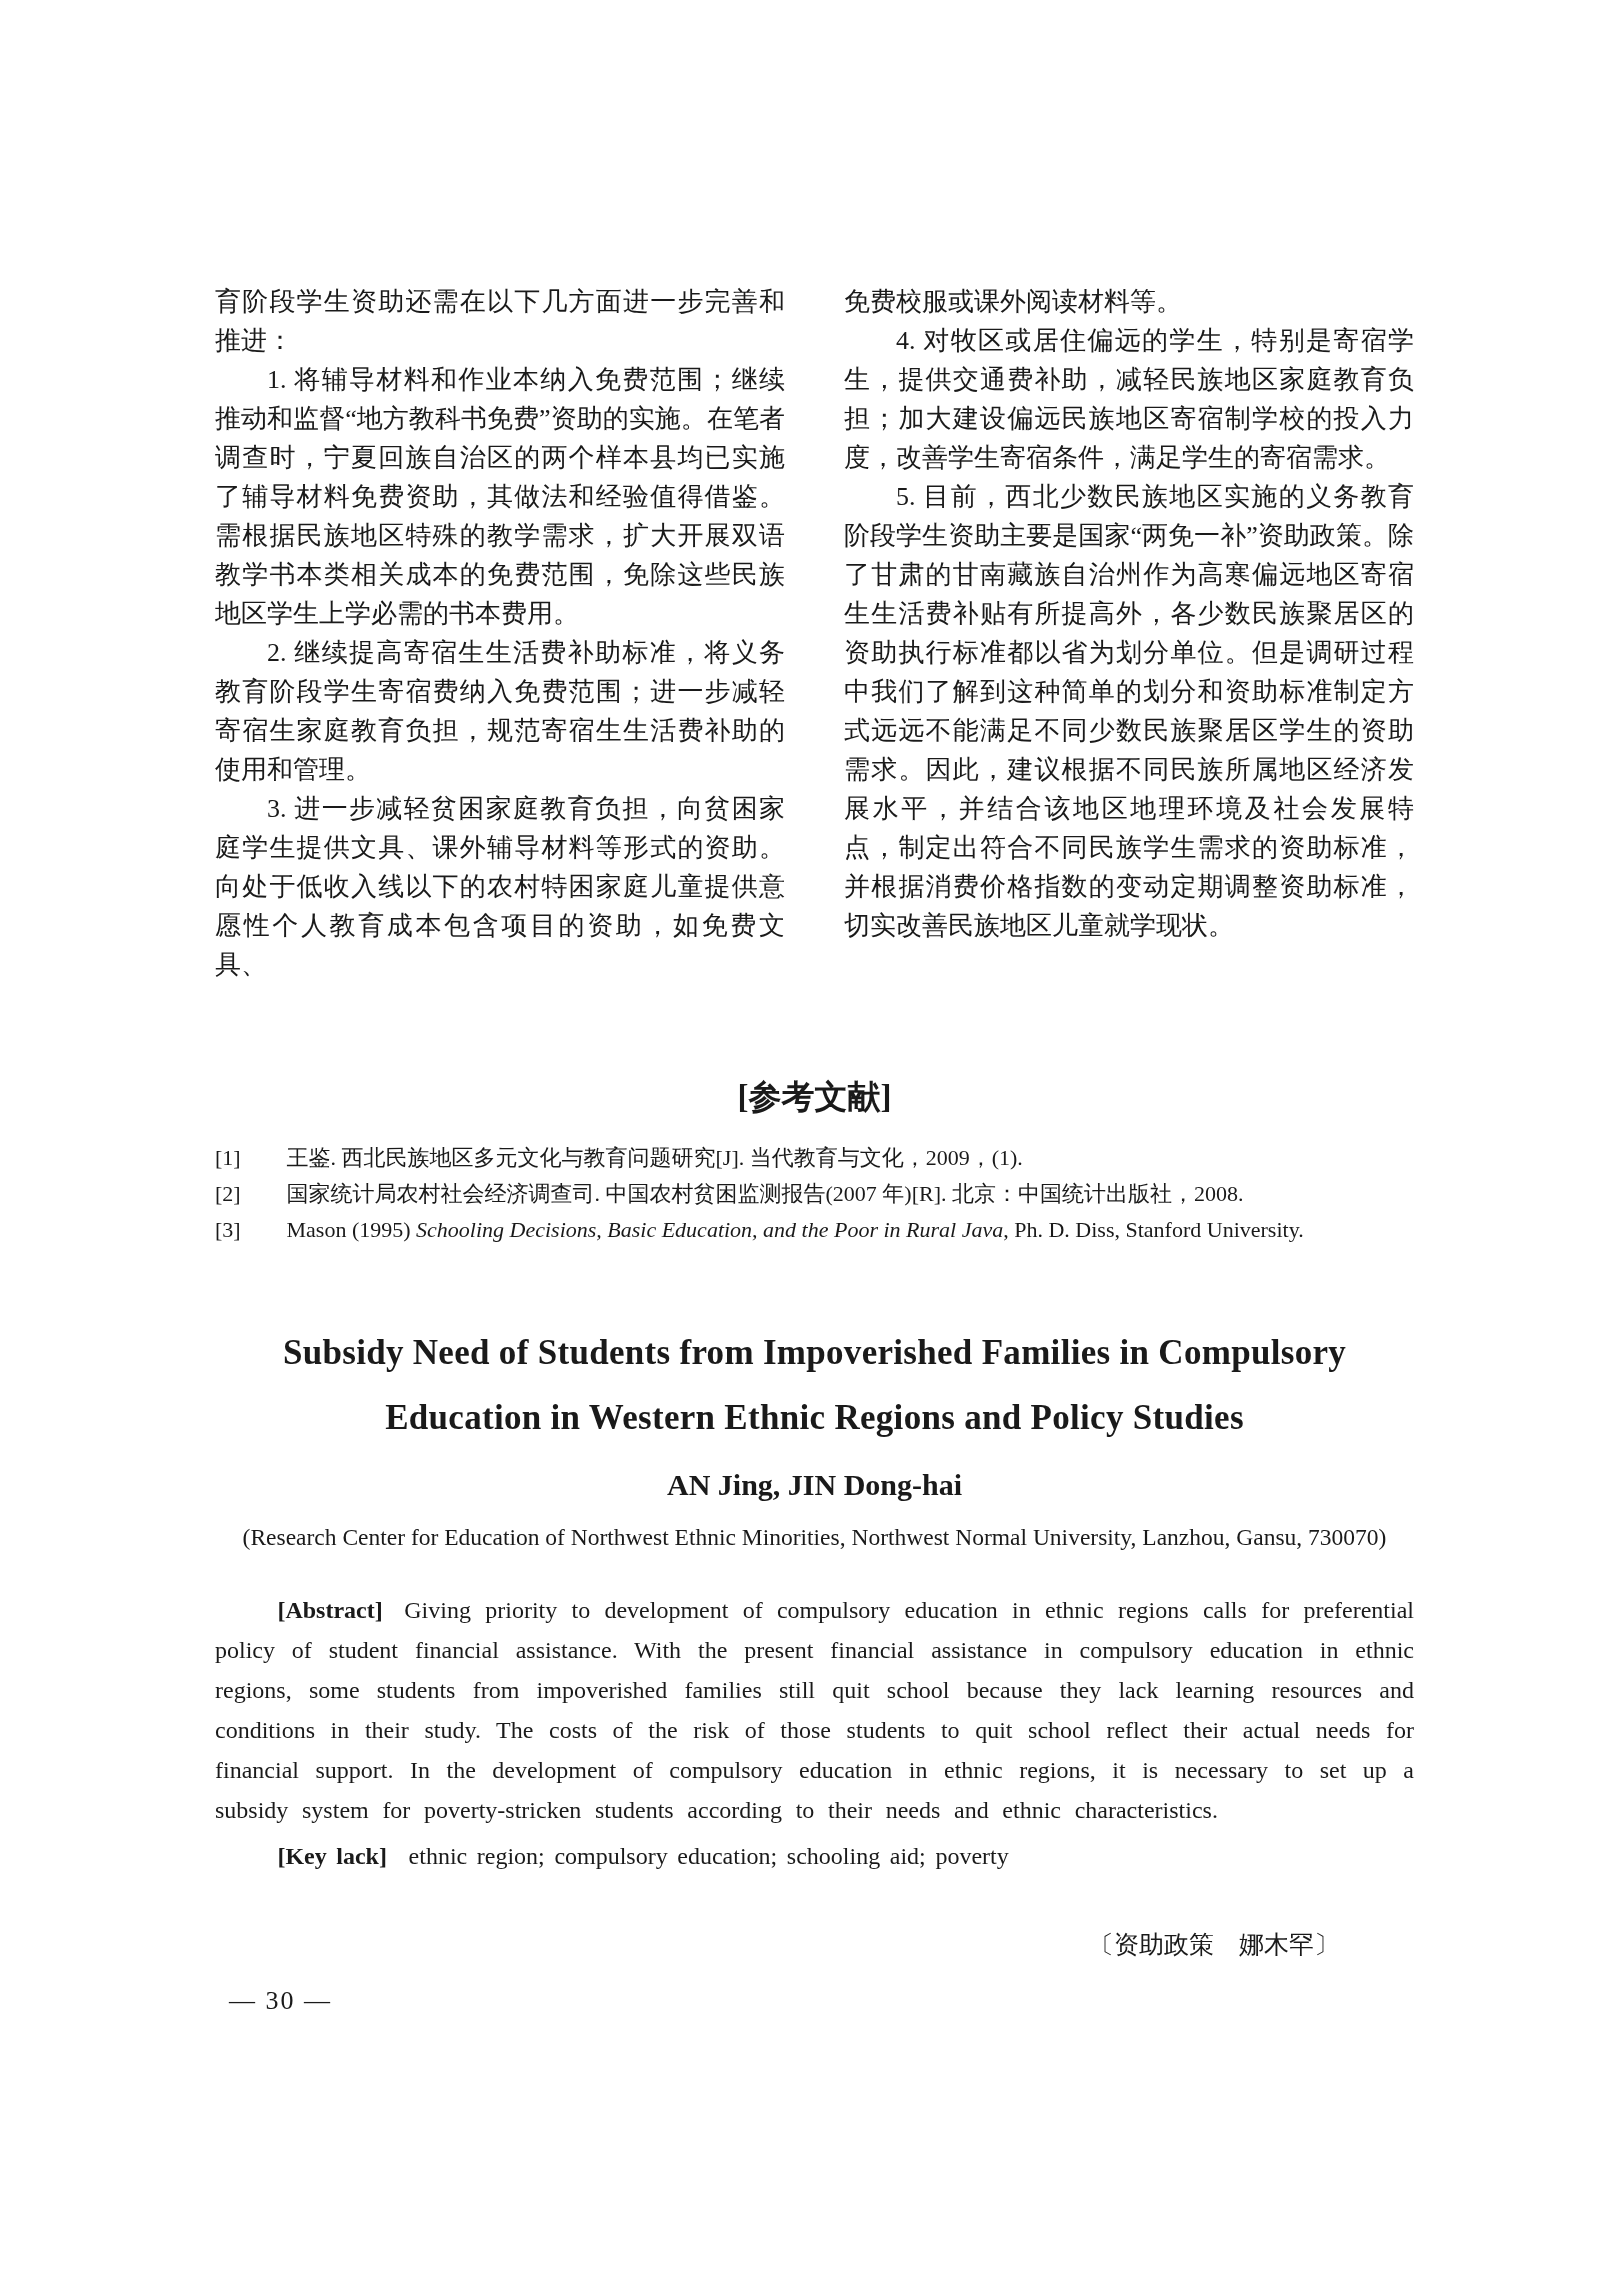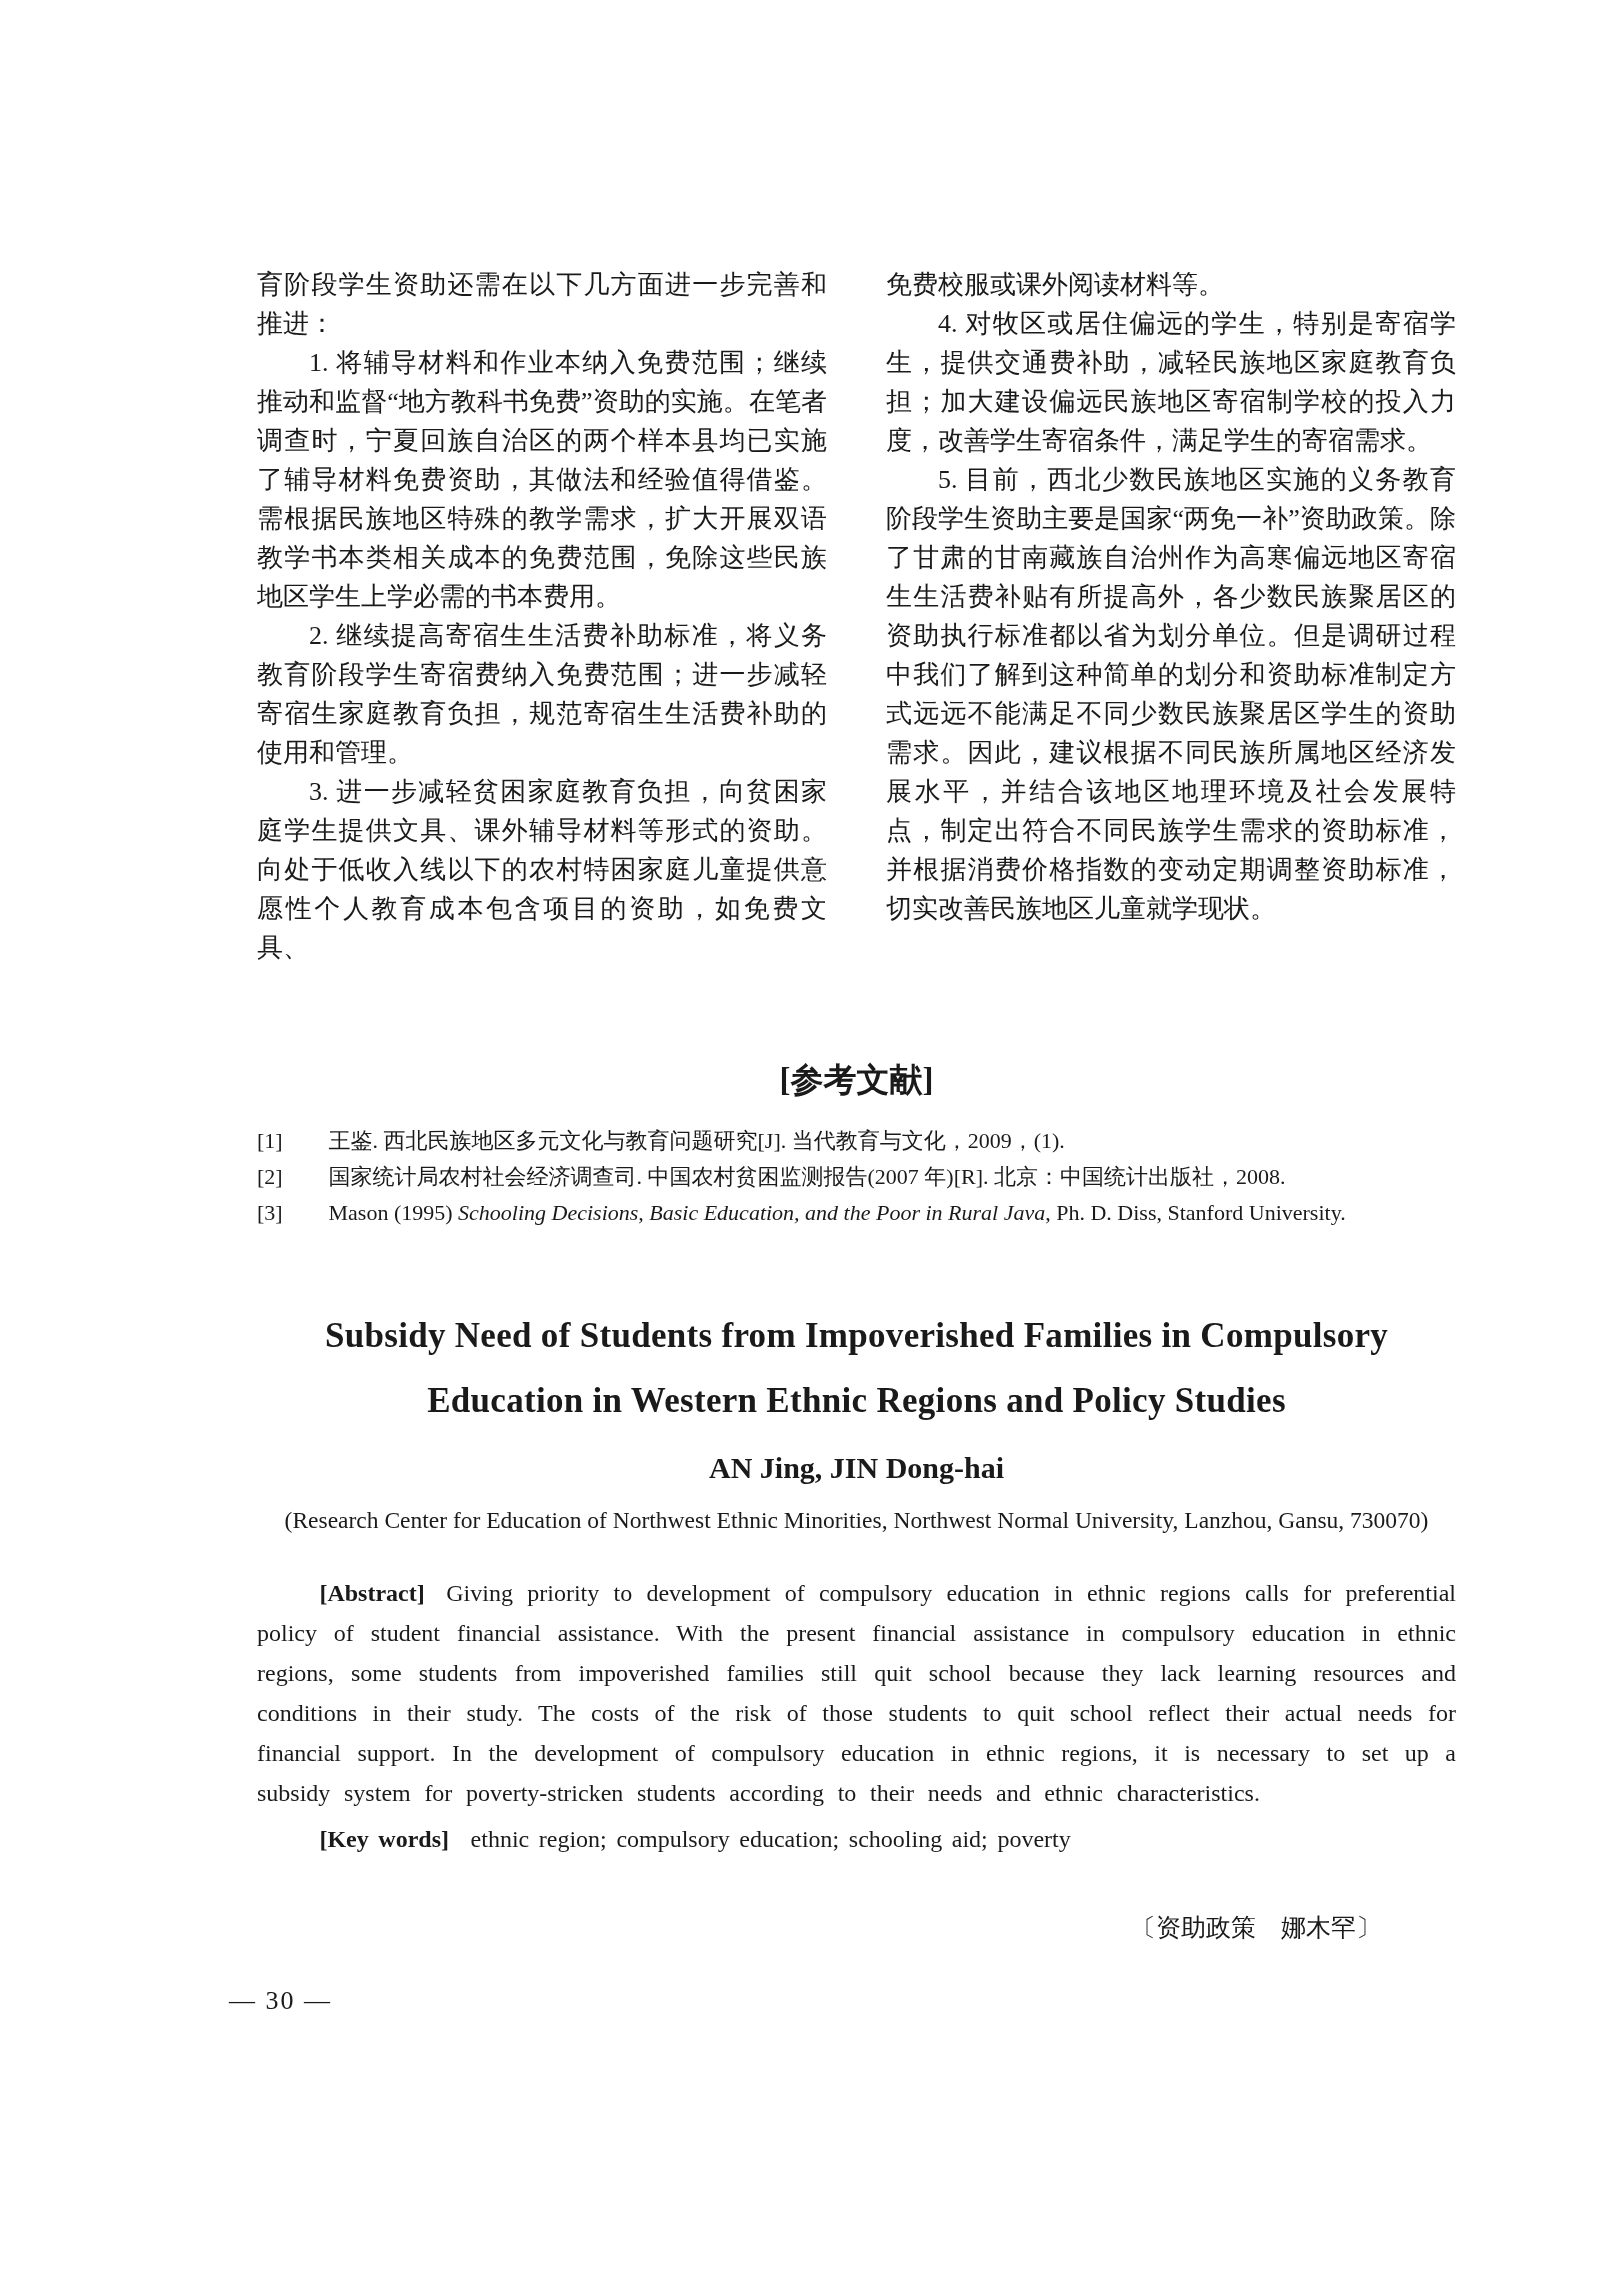--- a/index.html
+++ b/index.html
@@ -3,21 +3,21 @@
 <meta charset="utf-8">
 <style>
   html, body { margin: 0; padding: 0; }
   body {
     width: 1616px; height: 2284px;
     background: #ffffff;
     color: #1a1a1a;
     font-family: "Liberation Serif", "DejaVu Serif", serif;
   }
   .page { position: relative; width: 1616px; height: 2284px; overflow: hidden; }
-  .content { position: absolute; left: 215px; top: 265px; width: 1199px; margin-left: 42px; }
+  .content { position: absolute; left: 215px; top: 282px; width: 1199px; }
 
   
   .columns { display: flex; gap: 59px; }
   .col { width: 570px; font-size: 26px; line-height: 39px; text-align: justify; }
   .para { margin: 0; }
   .para.indent { text-indent: 2em; }
 
   
   .references { margin-top: 91px; }
   .ref-title { text-align: center; font-weight: bold; font-size: 33px; margin-bottom: 19.5px; }
@@ -88,21 +88,21 @@
       <h1 class="title">
         <span class="tline">Subsidy Need of Students from Impoverished Families in Compulsory</span>
         <span class="tline">Education in Western Ethnic Regions and Policy Studies</span>
       </h1>
       <div class="authors">AN Jing, JIN Dong-hai</div>
       <div class="affiliation">(Research Center for Education of Northwest Ethnic Minorities, Northwest Normal University, Lanzhou, Gansu, 730070)</div>
       <p class="abstract">
         <b class="lbl">[Abstract]</b><span>Giving priority to development of compulsory education in ethnic regions calls for preferential policy of student financial assistance. With the present financial assistance in compulsory education in ethnic regions, some students from impoverished families still quit school because they lack learning resources and conditions in their study. The costs of the risk of those students to quit school reflect their actual needs for financial support. In the development of compulsory education in ethnic regions, it is necessary to set up a subsidy system for poverty-stricken students according to their needs and ethnic characteristics.</span>
       </p>
       <p class="keywords">
-        <b class="lbl">[Key words]</b><span>ethnic region; compulsory education; schooling aid; poverty</span>
+        <b class="lbl">[Key lack]</b><span>ethnic region; compulsory education; schooling aid; poverty</span>
       </p>
     </div>
 
     <div class="editor">〔资助政策　娜木罕〕</div>
   </div>
 
   <div class="pageno">— 30 —</div>
 </div>
 
 

